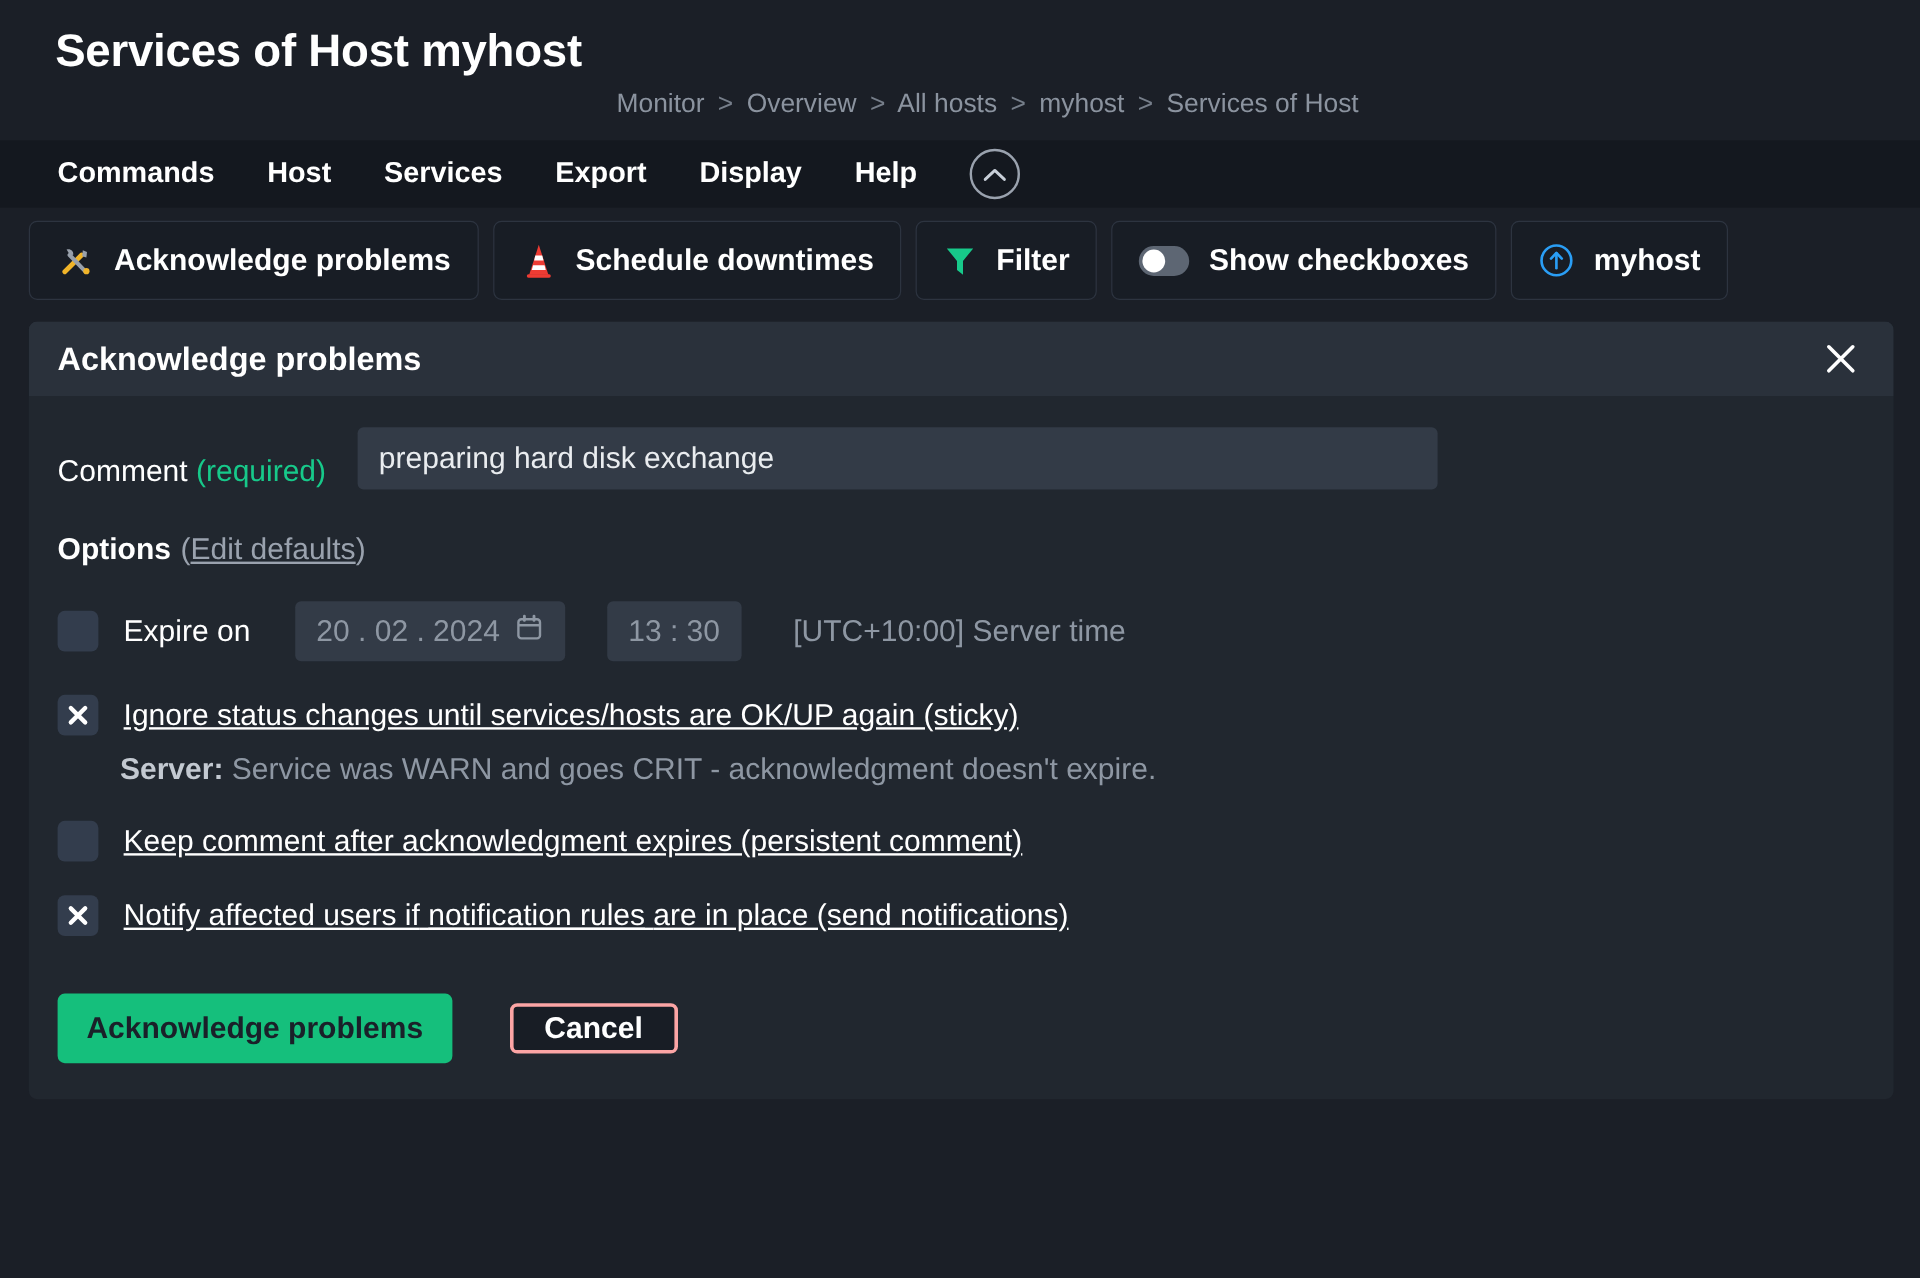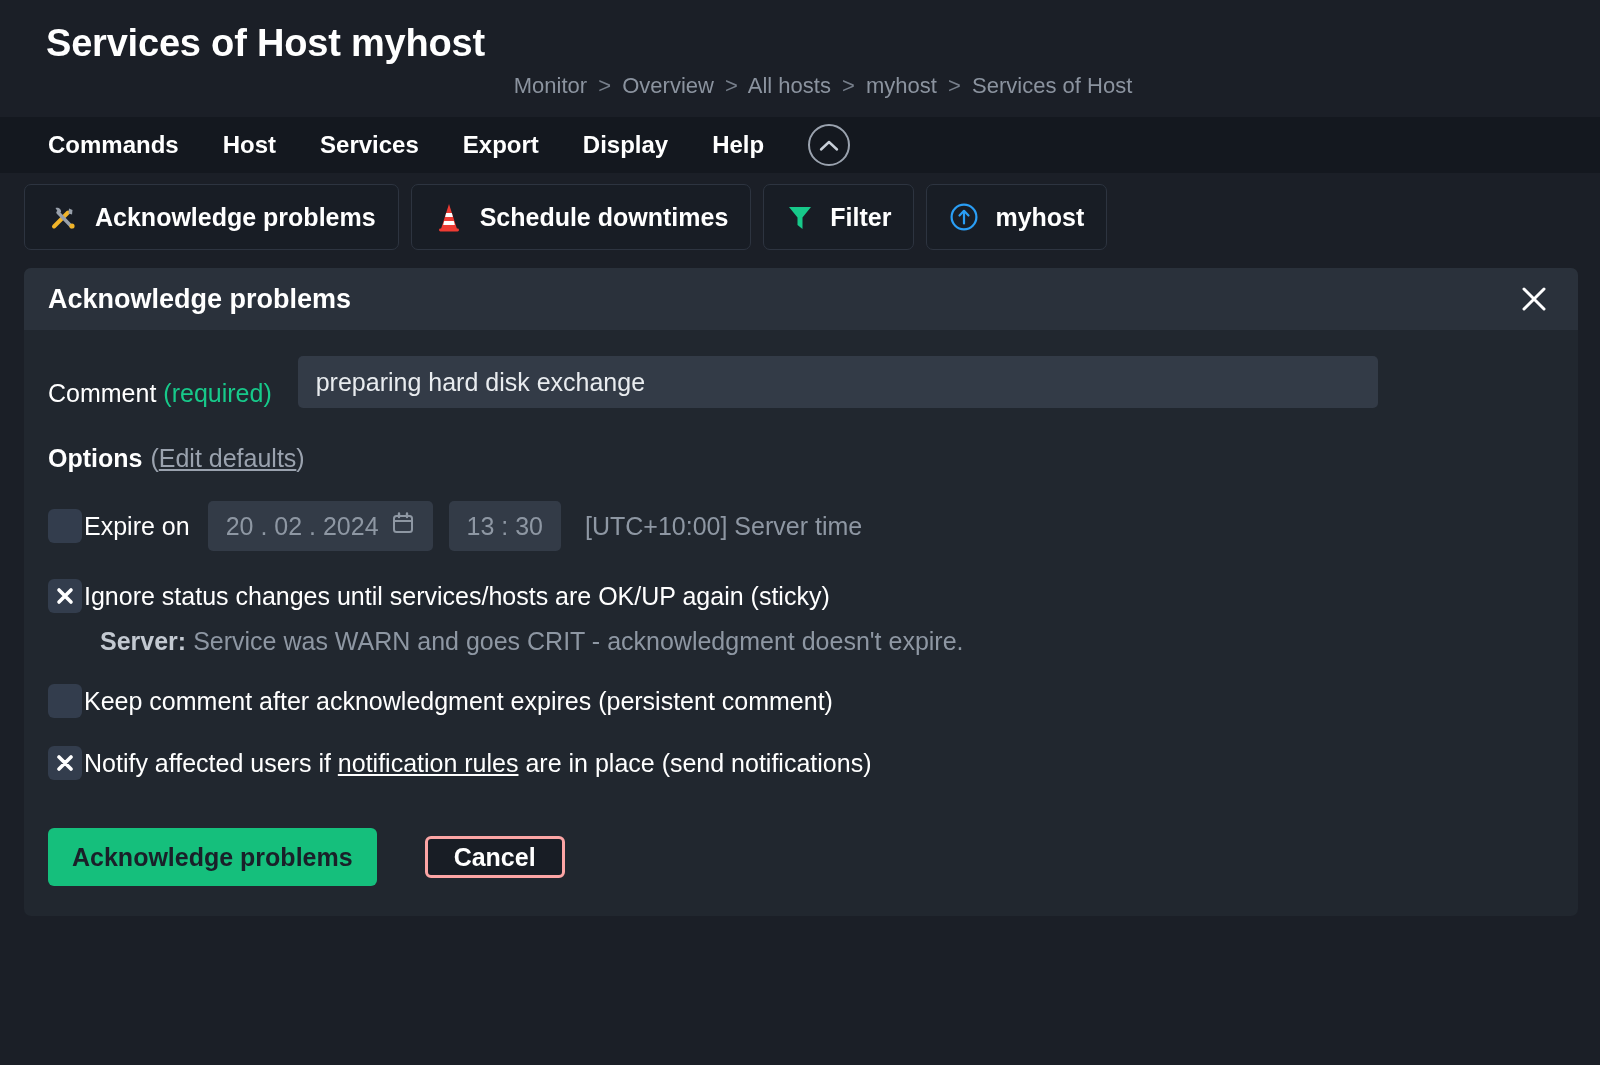--- a/index.html
+++ b/index.html
@@ -137,21 +137,21 @@
   
   .comment-row {
     display: flex;
     align-items: flex-end;
     gap: 26px;
     margin-bottom: 10px;
   }
   .comment-label { font-size: 25px; color: #ffffff; white-space: nowrap; }
   .comment-label .req { color: #17c98a; }
   .text-input {
-    width: 1080px;
+    width: 900px;
     height: 52px;
     background: #333b47;
     border: none;
     border-radius: 5px;
     color: #e9ecef;
     font-family: "Liberation Sans", sans-serif;
     font-size: 25px;
     padding: 0 18px;
     outline: none;
   }
@@ -167,38 +167,38 @@
   .options-head .edit-link {
     color: #9aa2ae;
     text-decoration: underline;
     cursor: pointer;
   }
 
   
   .opt-row {
     display: flex;
     align-items: center;
-    gap: 2px;
+    gap: 21px;
     margin-top: 28px;
   }
 
   .cb {
     width: 34px; height: 34px;
     background: #333d4d;
     border-radius: 6px;
     flex: none;
     display: flex;
     align-items: center;
     justify-content: center;
     cursor: pointer;
   }
   .cb .x-mark { display: none; }
   .cb.checked .x-mark { display: block; }
 
-  .opt-text { font-size: 25px; color: #ffffff; white-space: nowrap; }
+  .opt-text { font-size: 25px; color: #ffffff; white-space: nowrap; text-decoration: underline; }
   .opt-text .uline { text-decoration: underline; cursor: pointer; }
 
   .expire-label { font-size: 25px; color: #ffffff; margin-right: 4px; }
 
   .date-input, .time-input {
     background: #333b47;
     border: none;
     border-radius: 5px;
     height: 50px;
     display: flex;
@@ -317,20 +317,24 @@
 
   <div class="tb-btn">
     <span class="tb-icon">
       <svg width="28" height="30" viewBox="0 0 28 30">
         <path d="M3 5 L25 5 L16.5 15.5 L16.5 27 L11.5 23 L11.5 15.5 Z" fill="#17c98a"></path>
       </svg>
     </span>
     <span class="tb-label">Filter</span>
   </div>
 
+  <div class="tb-btn">
+    <span class="toggle-pill"></span>
+    <span class="tb-label">Show checkboxes</span>
+  </div>
 
   <div class="tb-btn">
     <span class="tb-icon">
       <svg width="30" height="30" viewBox="0 0 30 30">
         <circle cx="15" cy="15" r="12.4" stroke="#2a9ef5" stroke-width="2.2" fill="none"></circle>
         <path d="M15 21.5 L15 9" stroke="#2a9ef5" stroke-width="2.2" stroke-linecap="round"></path>
         <path d="M10.5 13.5 L15 8.8 L19.5 13.5" stroke="#2a9ef5" stroke-width="2.2" stroke-linecap="round" stroke-linejoin="round" fill="none"></path>
       </svg>
     </span>
     <span class="tb-label">myhost</span>

